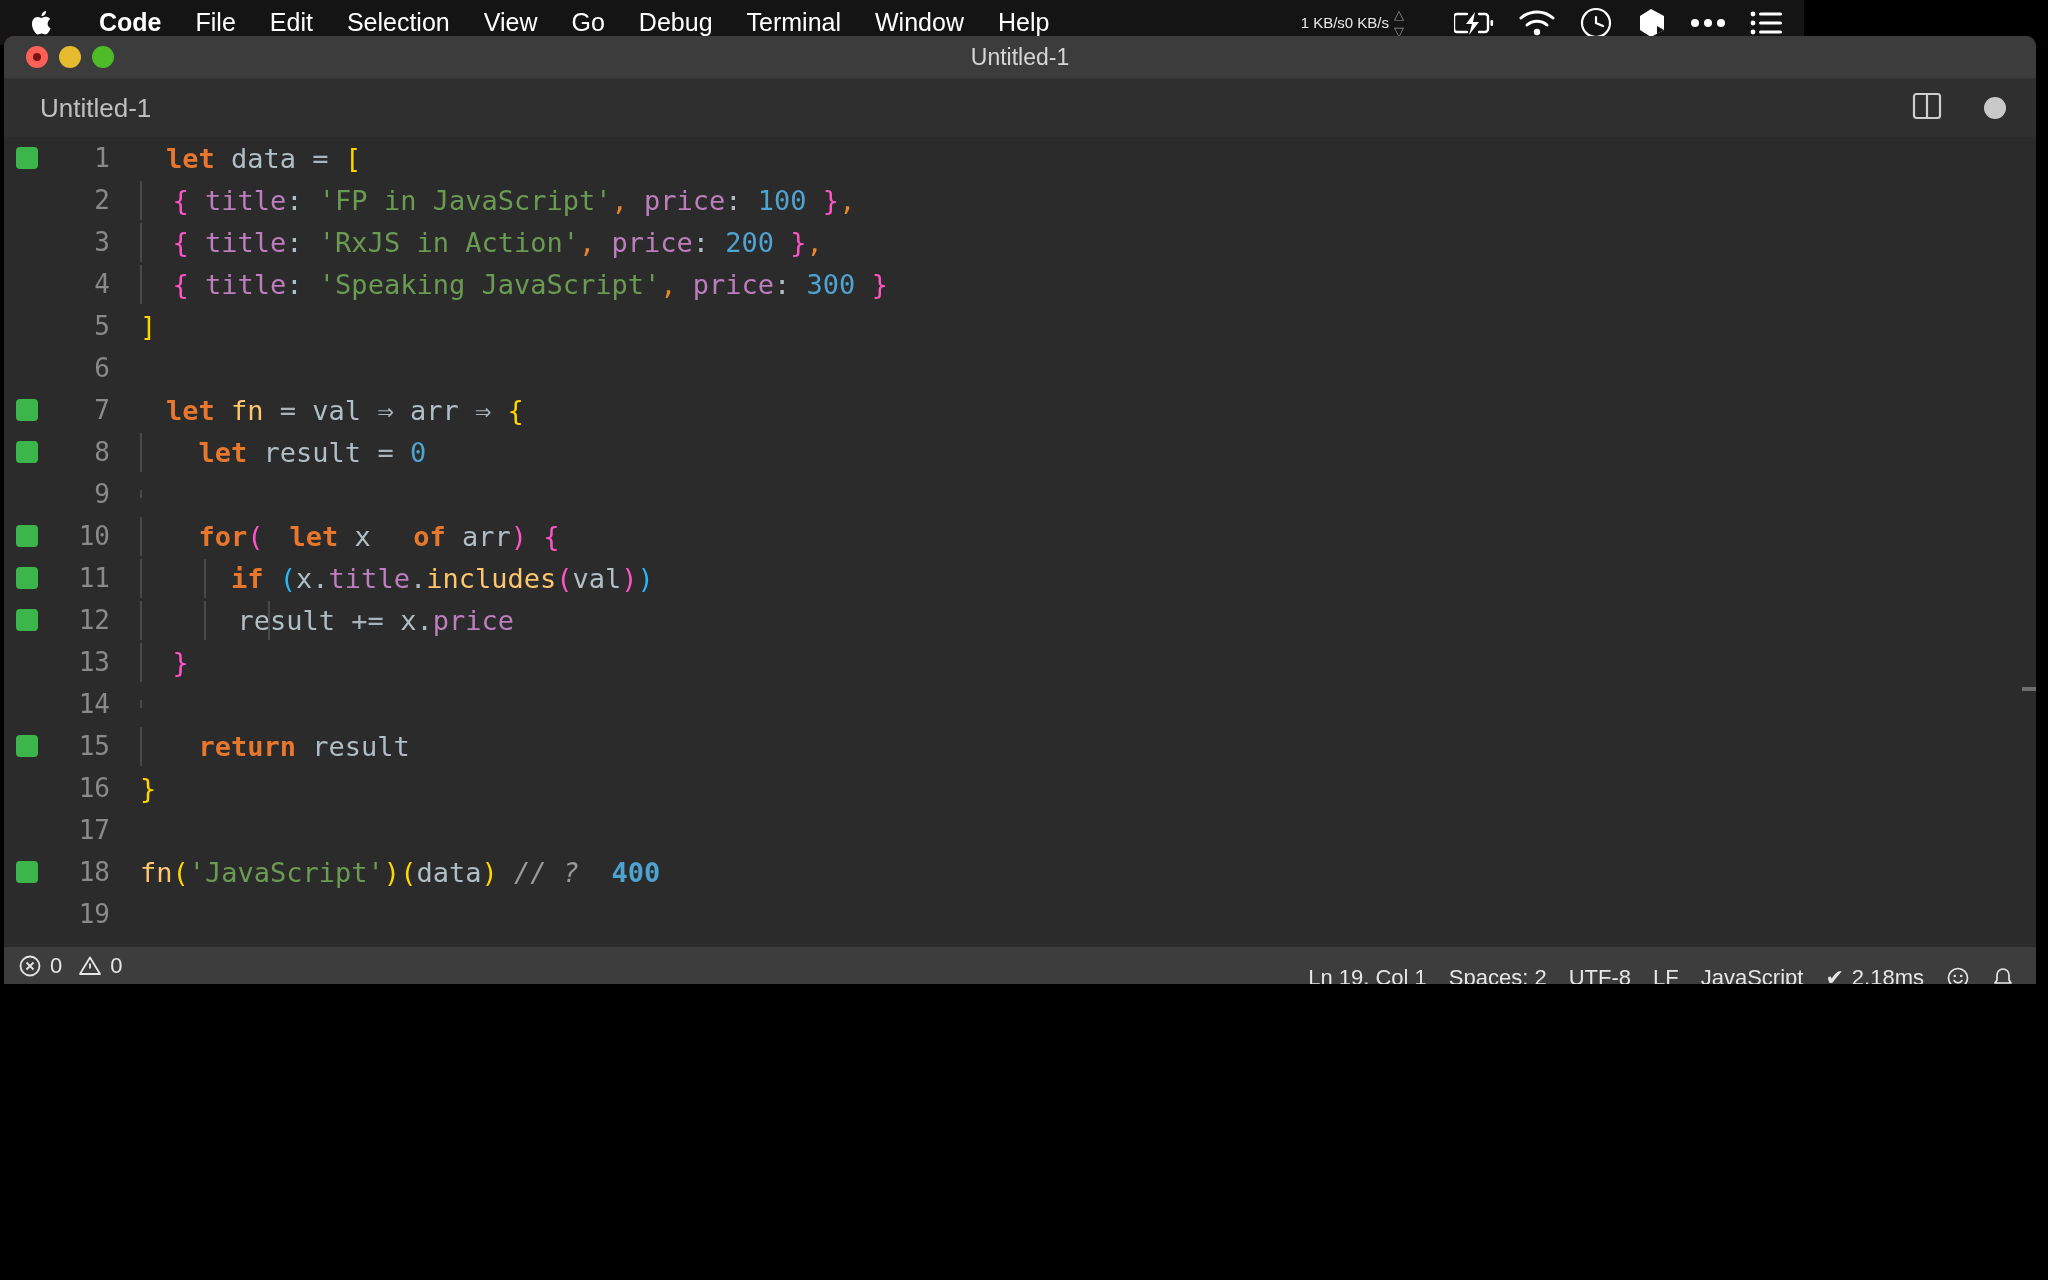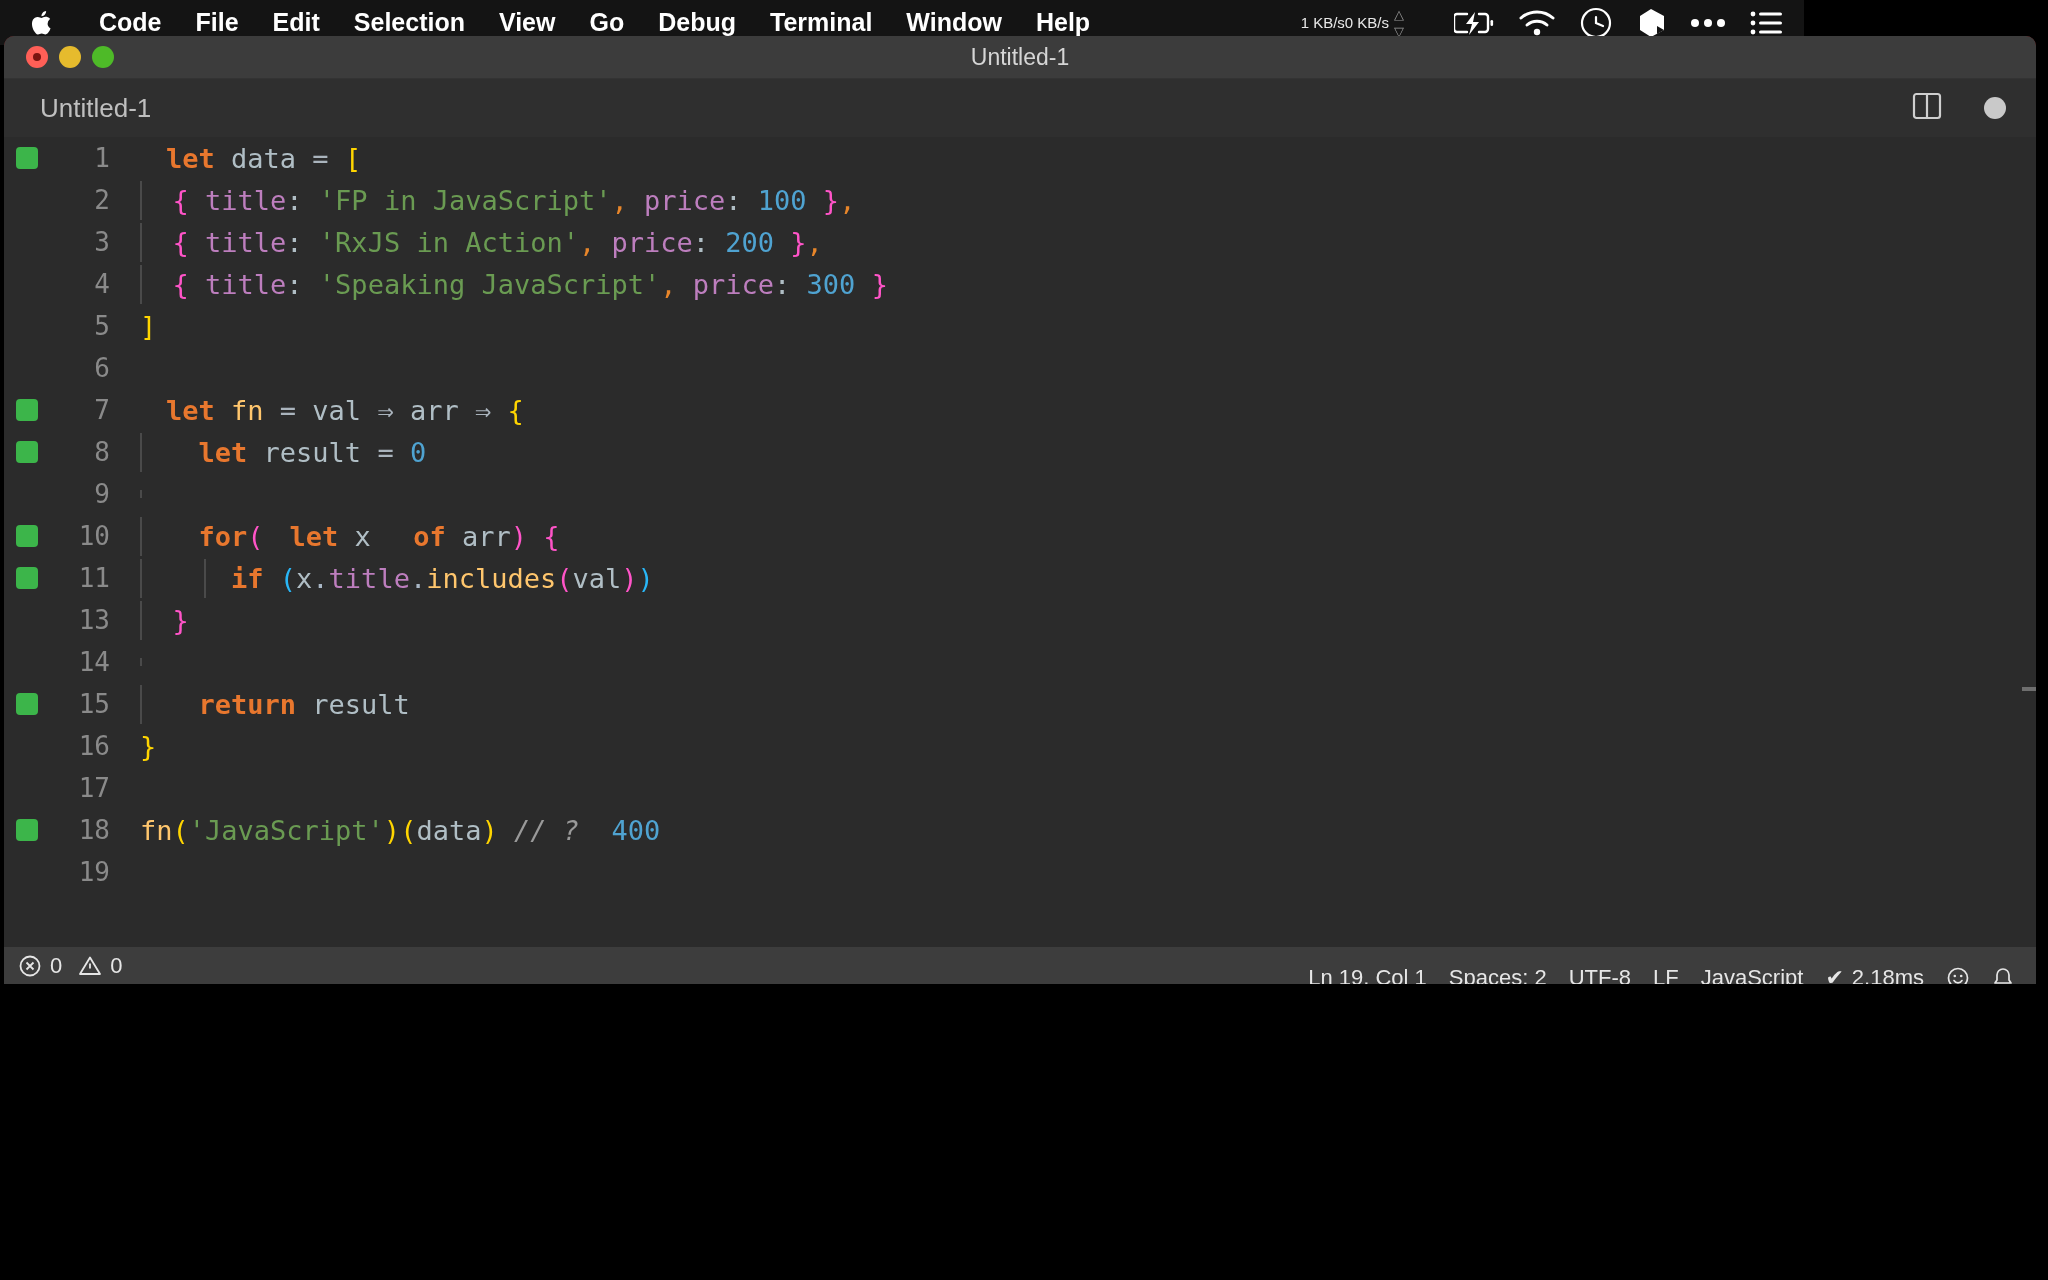--- a/index.html
+++ b/index.html
@@ -14,21 +14,21 @@
   #menubar {
     position: absolute; left: 0; top: 0; width: 1804px; height: 45px;
     background: #141414;
     display: flex; align-items: center;
     color: #fff;
   }
   .mb-left { display: flex; align-items: center; height: 100%; padding-left: 30px; }
   .apple-logo { width: 26px; height: 30px; margin-right: 26px; display:flex; align-items:center; justify-content:center; }
   .mb-item {
     font-size: 25px; line-height: 1;
-    padding: 0 17px; color: #ffffff; white-space: nowrap; font-weight: bold;
+    padding: 0 17px; color: #ffffff; white-space: nowrap;
   }
   .mb-item.app-name { font-weight: bold; }
   .mb-right { margin-left: auto; display: flex; align-items: center; padding-right: 22px; }
   .net-speed {
     font-size: 15px; line-height: 17px; text-align: right; color: #e8e8e8;
     display: flex; align-items: center; gap: 5px; margin-right: 26px;
   }
   .net-speed .vals { display: flex; flex-direction: row; align-items: flex-end; }
   .net-speed .arrows { display: flex; flex-direction: column; font-size: 13px; line-height: 17px; color:#9a9a9a; }
   .tray-icon { margin-left: 24px; display:flex; align-items:center; justify-content:center; }
@@ -108,21 +108,21 @@
   .t-br-y { color: #ffd500; }
   .t-br-m { color: #ff54c8; }
   .t-br-c { color: #29b6f6; }
   .t-prop { color: #bd7ebe; }
   .t-str  { color: #6a9b52; text-align: right; }
   .t-num  { color: #4fa3d1; }
   .t-com  { color: #9a9a9a; font-style: italic; }
   .t-punc { color: #a9b7c6; }
   .t-comma{ color: #e8862a; }
   .t-colon{ color: #b0bec5; }
-  .t-quok { color: #4fa3d1; font-weight: normal; }
+  .t-quok { color: #4fa3d1; font-weight: bold; }
 
   
   #scroll-thumb {
     position: absolute; right: 0; top: 550px; width: 14px; height: 4px;
     background: #6e6e6e;
   }
 
   
   #statusbar {
     position: absolute; left: 0; right: 0; bottom: 0; height: 37px;
@@ -296,20 +296,27 @@
           </div>
           <div class="lineno">10</div>
           <div class="code-text"><span class="ig ig1"></span><span class="t-punc">  </span><span class="t-kw">for</span><span class="t-br-m">(</span><span class="t-kw">let</span><span class="t-punc"> </span><span class="t-var">x</span><span class="t-punc"> </span><span class="t-kw">of</span><span class="t-punc"> </span><span class="t-var">arr</span><span class="t-br-m">)</span><span class="t-punc"> </span><span class="t-br-m">{</span></div>
         </div>
         <div class="code-row">
           <div class="gutter-deco">
             <span class="quokka-sq"></span>
           </div>
           <div class="lineno">11</div>
           <div class="code-text"><span class="ig ig1"></span><span class="ig ig2"></span><span class="t-punc">    </span><span class="t-kw">if</span><span class="t-punc"> </span><span class="t-br-c">(</span><span class="t-var">x</span><span class="t-punc">.</span><span class="t-prop">title</span><span class="t-punc">.</span><span class="t-fn">includes</span><span class="t-br-m">(</span><span class="t-var">val</span><span class="t-br-m">)</span><span class="t-br-c">)</span></div>
+        </div>
+        <div class="code-row">
+          <div class="gutter-deco">
+            <span class="quokka-sq"></span>
+          </div>
+          <div class="lineno">12</div>
+          <div class="code-text"><span class="ig ig1"></span><span class="ig ig2"></span><span class="ig ig3"></span><span class="t-punc">      </span><span class="t-var">result</span><span class="t-punc"> </span><span class="t-op">+=</span><span class="t-punc"> </span><span class="t-var">x</span><span class="t-punc">.</span><span class="t-prop">price</span></div>
         </div>
         <div class="code-row">
           <div class="gutter-deco"></div>
           <div class="lineno">13</div>
           <div class="code-text"><span class="ig ig1"></span><span class="t-punc">  </span><span class="t-br-m">}</span></div>
         </div>
         <div class="code-row">
           <div class="gutter-deco"></div>
           <div class="lineno">14</div>
           <div class="code-text"><span class="ig ig1"></span></div>

